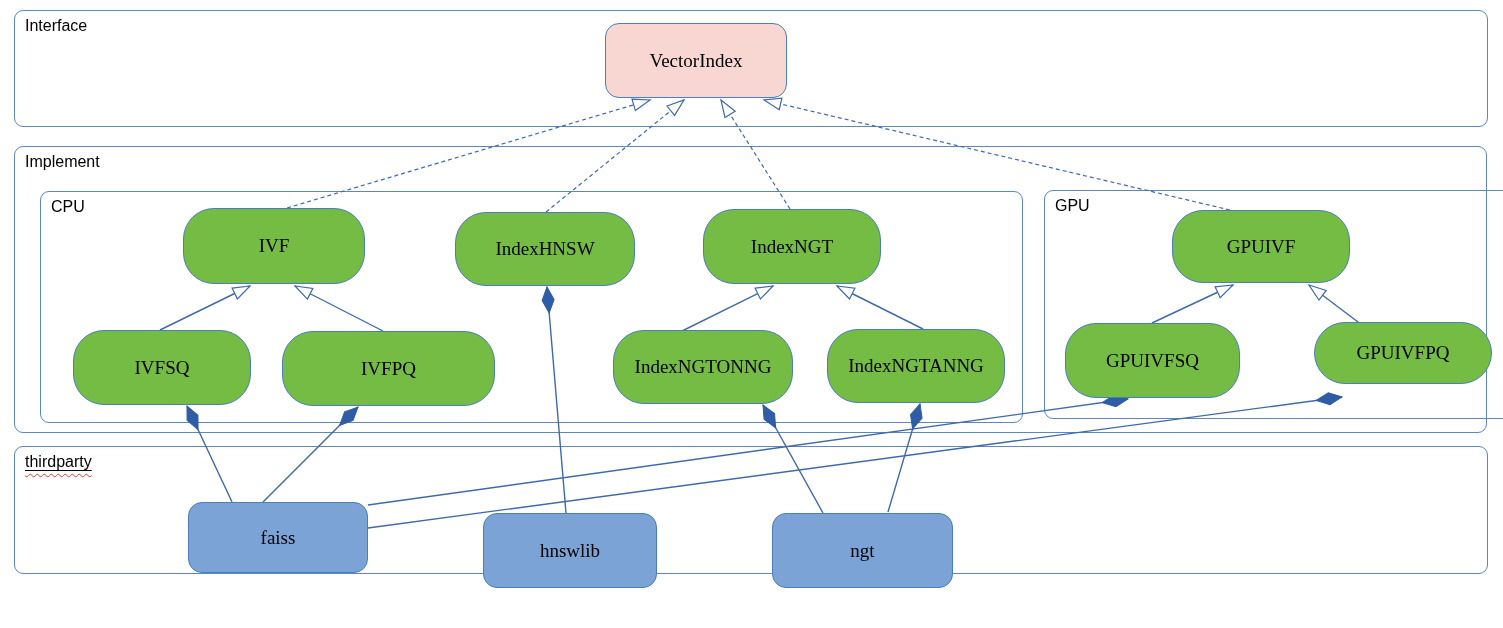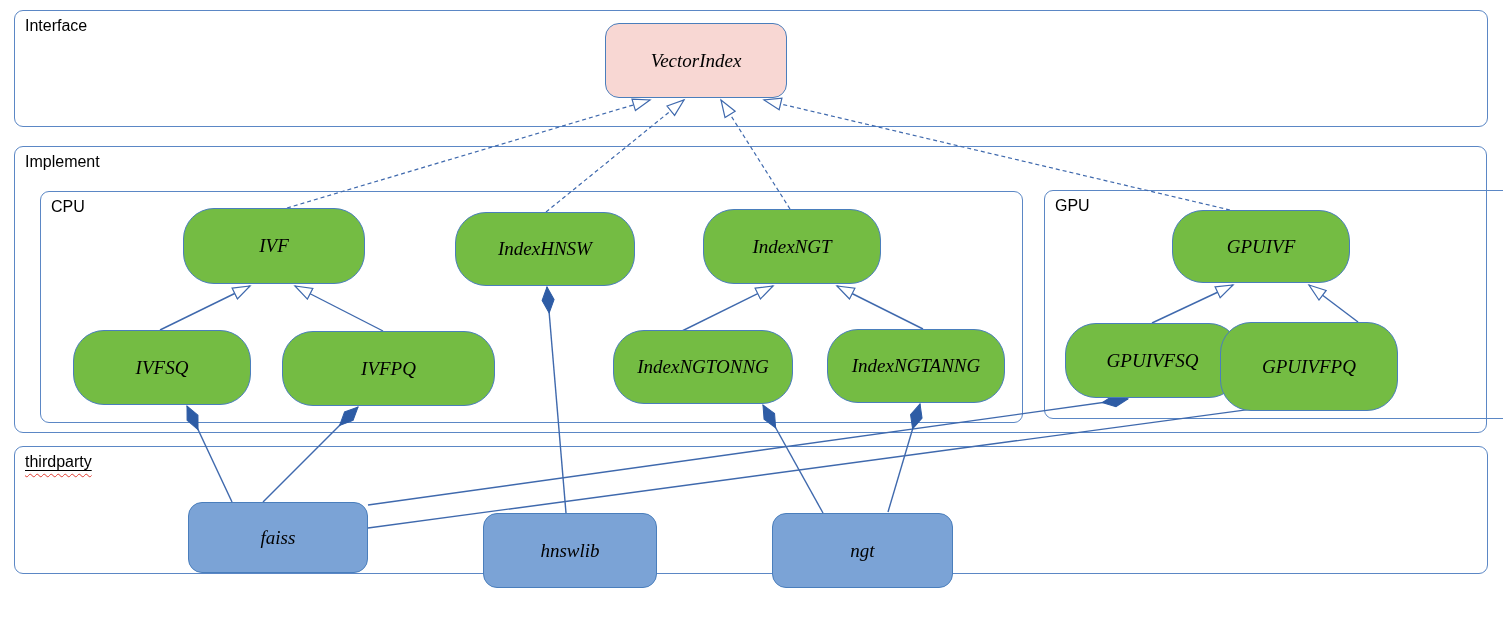--- a/index.html
+++ b/index.html
@@ -22,21 +22,21 @@
     text-decoration-thickness:1px;text-underline-offset:6px;
   }
   
   svg.wires{position:absolute;left:0;top:0;pointer-events:none;}
   .real{stroke:var(--line_color);stroke-width:1.2;stroke-dasharray:4 3;fill:none;marker-end:url(#arrowOpen);}
   .gen{stroke:var(--line_color);stroke-width:1.4;fill:none;marker-end:url(#arrowOpen);}
   .comp{stroke:var(--line_color);stroke-width:1.4;fill:none;marker-end:url(#diamondFilled);}
   
   .node{
     position:absolute;box-sizing:border-box;border:1.6px solid var(--node_border);
-    border-radius:14px;display:flex;align-items:center;justify-content:center;font-style:italic;
+    border-radius:14px;display:flex;align-items:center;justify-content:center;
   }
   .node.pink{background:var(--interface_fill);}
   .node.green{background:var(--implementation_fill);border-radius:31px;}
   .node.blue{background:var(--thirdparty_fill);}
   .nlabel{
     font-family:"Liberation Serif","DejaVu Serif",serif;
     font-size:19px;color:var(--label_color);white-space:nowrap;
   }
 </style>
 </head>
@@ -128,21 +128,21 @@
   </div>
 
   <div class="node green" style="left:1172px;top:210px;width:178px;height:73px">
     <span class="nlabel">GPUIVF</span>
   </div>
 
   <div class="node green" style="left:1065px;top:323px;width:175px;height:75px">
     <span class="nlabel">GPUIVFSQ</span>
   </div>
 
-  <div class="node green" style="left:1220px;top:322px;width:178px;height:89px">
+  <div class="node green" style="left:1314px;top:322px;width:178px;height:62px">
     <span class="nlabel">GPUIVFPQ</span>
   </div>
 
   <div class="node blue" style="left:188px;top:502px;width:180px;height:71px">
     <span class="nlabel">faiss</span>
   </div>
 
   <div class="node blue" style="left:483px;top:513px;width:174px;height:75px">
     <span class="nlabel">hnswlib</span>
   </div>

